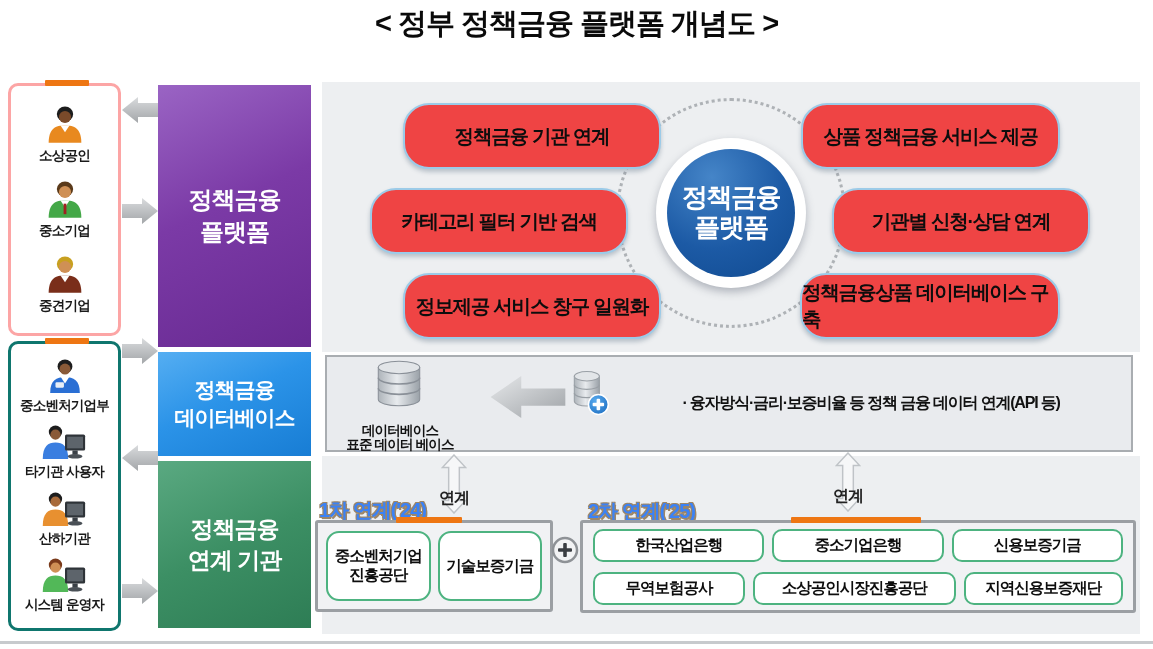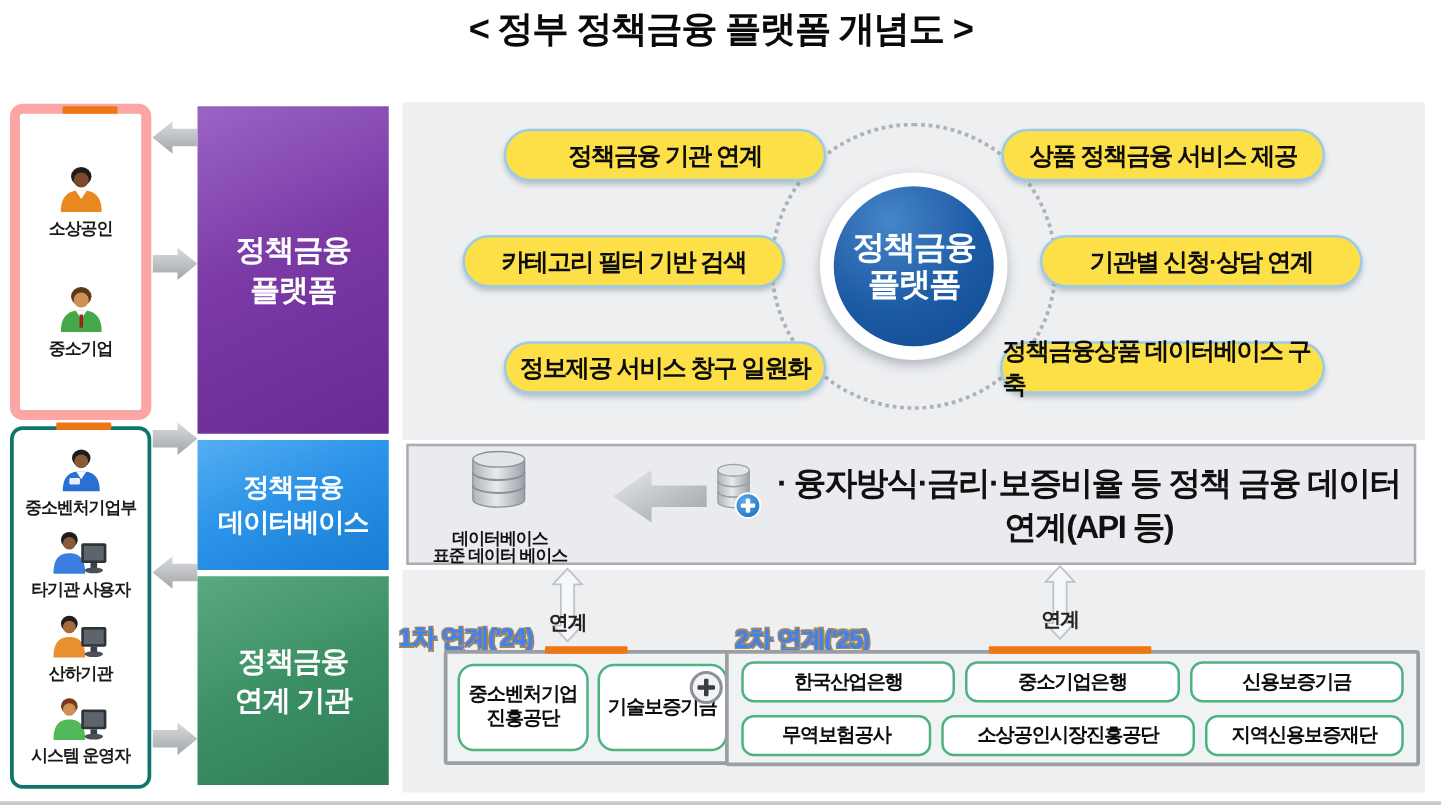--- a/index.html
+++ b/index.html
@@ -14,67 +14,67 @@
 
   
   .panel{background:#edeff1;}
   #central-panel{left:322px;top:82px;width:818px;height:270px;}
   #bottom-panel{left:322px;top:456px;width:818px;height:178px;}
   #db-section{left:325px;top:355px;width:808px;height:97px;background:#e9ebee;border:2px solid #a9adb1;box-sizing:border-box;}
   #bottom-divider{left:0;top:641px;width:1153px;height:3px;background:#c7cacd;}
 
   
   .user-box{box-sizing:border-box;background:#fff;border-radius:10px;display:flex;flex-direction:column;justify-content:space-evenly;align-items:center;padding:4px 0;}
-  #users-box{left:8px;top:83px;width:113px;height:253px;border:8px solid #fca5a5;}
+  #users-box{left:8px;top:83px;width:113px;height:253px;border:3px solid #fca5a5;}
   #orgs-box{left:8px;top:341px;width:113px;height:290px;border:3px solid #0f766e;}
   .orange-tab{position:absolute;top:-6px;height:6px;background:#ee7613;border-radius:1px;}
   .user-item{display:flex;flex-direction:column;align-items:center;gap:3px;}
   .user-item .lbl{font-size:13.5px;font-weight:700;letter-spacing:-0.8px;color:#1a1a1a;}
 
   
   .layer{left:158px;width:153px;color:#fff;font-weight:800;text-align:center;letter-spacing:-1px;}
   #layer-platform{top:85px;height:262px;font-size:24px;background:linear-gradient(155deg,#9a64c4 0%,#7b3aa6 45%,#682a92 100%);}
   #layer-database{top:352px;height:104px;font-size:21px;background:linear-gradient(155deg,#55aef2 0%,#2b93e8 45%,#187dd4 100%);}
   #layer-linked{top:461px;height:167px;font-size:23px;background:linear-gradient(155deg,#5aa981 0%,#3c8f64 50%,#2e7d55 100%);}
 
   
   #dotted-ring{left:616px;top:98px;width:230px;height:230px;border:3px dotted #aeb2b6;border-radius:50%;box-sizing:border-box;}
   #hub-outer{left:656px;top:138px;width:150px;height:150px;border-radius:50%;background:#fff;box-shadow:0 4px 9px rgba(60,70,90,.35);}
   #hub-circle{left:667px;top:149px;width:128px;height:128px;border-radius:50%;
     background:radial-gradient(circle at 35% 22%,#4585c8 0%,#1c5aa5 55%,#104a90 100%);
     color:#fff;font-weight:800;font-size:26px;text-align:center;letter-spacing:-1.5px;line-height:1.15;}
-  .pill{height:42px;box-sizing:border-box;background:#fde047;border:2px solid #9ccbe8;border-radius:26px;
+  .pill{height:66px;box-sizing:border-box;background:#ef4444;border:2px solid #9ccbe8;border-radius:26px;
     font-size:19.5px;font-weight:800;letter-spacing:-1.2px;color:#0d0d0d;box-shadow:0 3px 4px rgba(90,110,130,.35);}
   #pill-0{left:403px;top:103px;width:258px;}
   #pill-1{left:801px;top:103px;width:259px;}
   #pill-2{left:370px;top:188px;width:258px;}
   #pill-3{left:832px;top:188px;width:258px;text-align:center;}
   #pill-4{left:403px;top:273px;width:258px;}
   #pill-5{left:800px;top:273px;width:260px;}
 
   
   #db-icon{left:370px;top:360px;}
   #db-label{left:328px;top:424px;width:144px;text-align:center;font-size:13.5px;font-weight:800;letter-spacing:-0.8px;line-height:1.05;}
   #db-arrow{left:488px;top:374px;}
   #db-small-icon{left:570px;top:370px;}
-  #db-desc{left:615px;top:355px;width:512px;height:97px;font-size:26px;font-weight:800;letter-spacing:-1.2px;text-align:center;}
+  #db-desc{left:615px;top:355px;width:512px;height:97px;font-size:16px;font-weight:800;letter-spacing:-1.2px;text-align:center;}
 
   
   .link-arrow{width:26px;height:60px;}
   #link-arrow-1{left:441px;top:454px;}
   #link-arrow-2{left:835px;top:452px;}
   .link-lbl{width:54px;text-align:center;font-size:16px;font-weight:800;letter-spacing:-1px;color:#222;margin-top:11px;}
   #link-lbl-1{left:427px;top:477px;}
   #link-lbl-2{left:821px;top:475px;}
   .phase-title{font-size:20px;font-weight:800;letter-spacing:-1px;color:#3b82f6;
     text-shadow:1.5px 1.5px 0 #9c8668,-1px -1px 0 #9c8668,1px -1px 0 #9c8668,-1px 1px 0 #9c8668;}
   #phase1-title{left:319px;top:497px;}
   #phase2-title{left:588px;top:498px;}
   .phase-box{box-sizing:border-box;border:3px solid #9b9fa3;background:#f1f2f4;border-radius:3px;}
-  #phase1-box{left:315px;top:520px;width:238px;height:92px;display:flex;align-items:center;justify-content:center;gap:7px;padding:0 8px;margin-left:40px;}
+  #phase1-box{left:315px;top:520px;width:238px;height:92px;display:flex;align-items:center;justify-content:center;gap:7px;padding:0 8px;}
   #phase2-box{left:580px;top:520px;width:556px;height:93px;display:flex;flex-direction:column;justify-content:center;gap:10px;padding:8px 10px;}
   .phase-row{display:flex;gap:8px;width:100%;}
   .green-chip{box-sizing:border-box;background:#fff;border:2px solid #4db380;border-radius:10px;
     font-size:15.5px;font-weight:800;letter-spacing:-1px;color:#0d0d0d;display:flex;align-items:center;justify-content:center;text-align:center;}
   .chip-tall{width:106px;height:70px;border-radius:13px;line-height:1.2;}
   .chip-row{height:33px;flex:1;}
   #plus-icon{left:551px;top:536px;}
 </style>
 </head>
 <body>
@@ -122,20 +122,29 @@
     <div class="user-item">
       <svg width="42" height="40" viewBox="0 0 36 34">
         <ellipse cx="18" cy="8.5" rx="7" ry="6.5" fill="#5a3a1a"></ellipse>
           <circle cx="18" cy="11" r="5.2" fill="#cf9055"></circle>
         <path d="M4,33 C4,21 10,18 18,18 C26,18 32,21 32,33 Z" fill="#44a848"></path>
           <path d="M14,18 L18,24 L22,18 Z" fill="#fff"></path>
         <rect x="16.8" y="21" width="2.4" height="9" fill="#a02020"></rect>
       </svg>
       <span class="lbl">중소기업</span>
     </div>
+    <div class="user-item">
+      <svg width="42" height="40" viewBox="0 0 36 34">
+        <ellipse cx="18" cy="8.5" rx="7" ry="6.5" fill="#c8a020"></ellipse>
+          <circle cx="18" cy="11" r="5.2" fill="#cf9055"></circle>
+        <path d="M4,33 C4,21 10,18 18,18 C26,18 32,21 32,33 Z" fill="#7a2e1a"></path>
+          <path d="M14,18 L18,24 L22,18 Z" fill="#fff"></path>
+      </svg>
+      <span class="lbl">중견기업</span>
+    </div>
   </div>
 
   <div class="abs user-box" id="orgs-box">
     <div class="orange-tab" style="left:34px;width:44px;"></div>
     <div class="user-item">
       <svg width="44" height="36" viewBox="0 0 40 34">
         <ellipse cx="20" cy="8" rx="7" ry="6.5" fill="#1d1d1d"></ellipse>
           <circle cx="20" cy="10.5" r="5.2" fill="#8a5a38"></circle>
         <path d="M6,33 C6,21 12,18 20,18 C28,18 34,21 34,33 Z" fill="#2a6fd4"></path>
           <path d="M16,18 L20,24 L24,18 Z" fill="#fff"></path>

